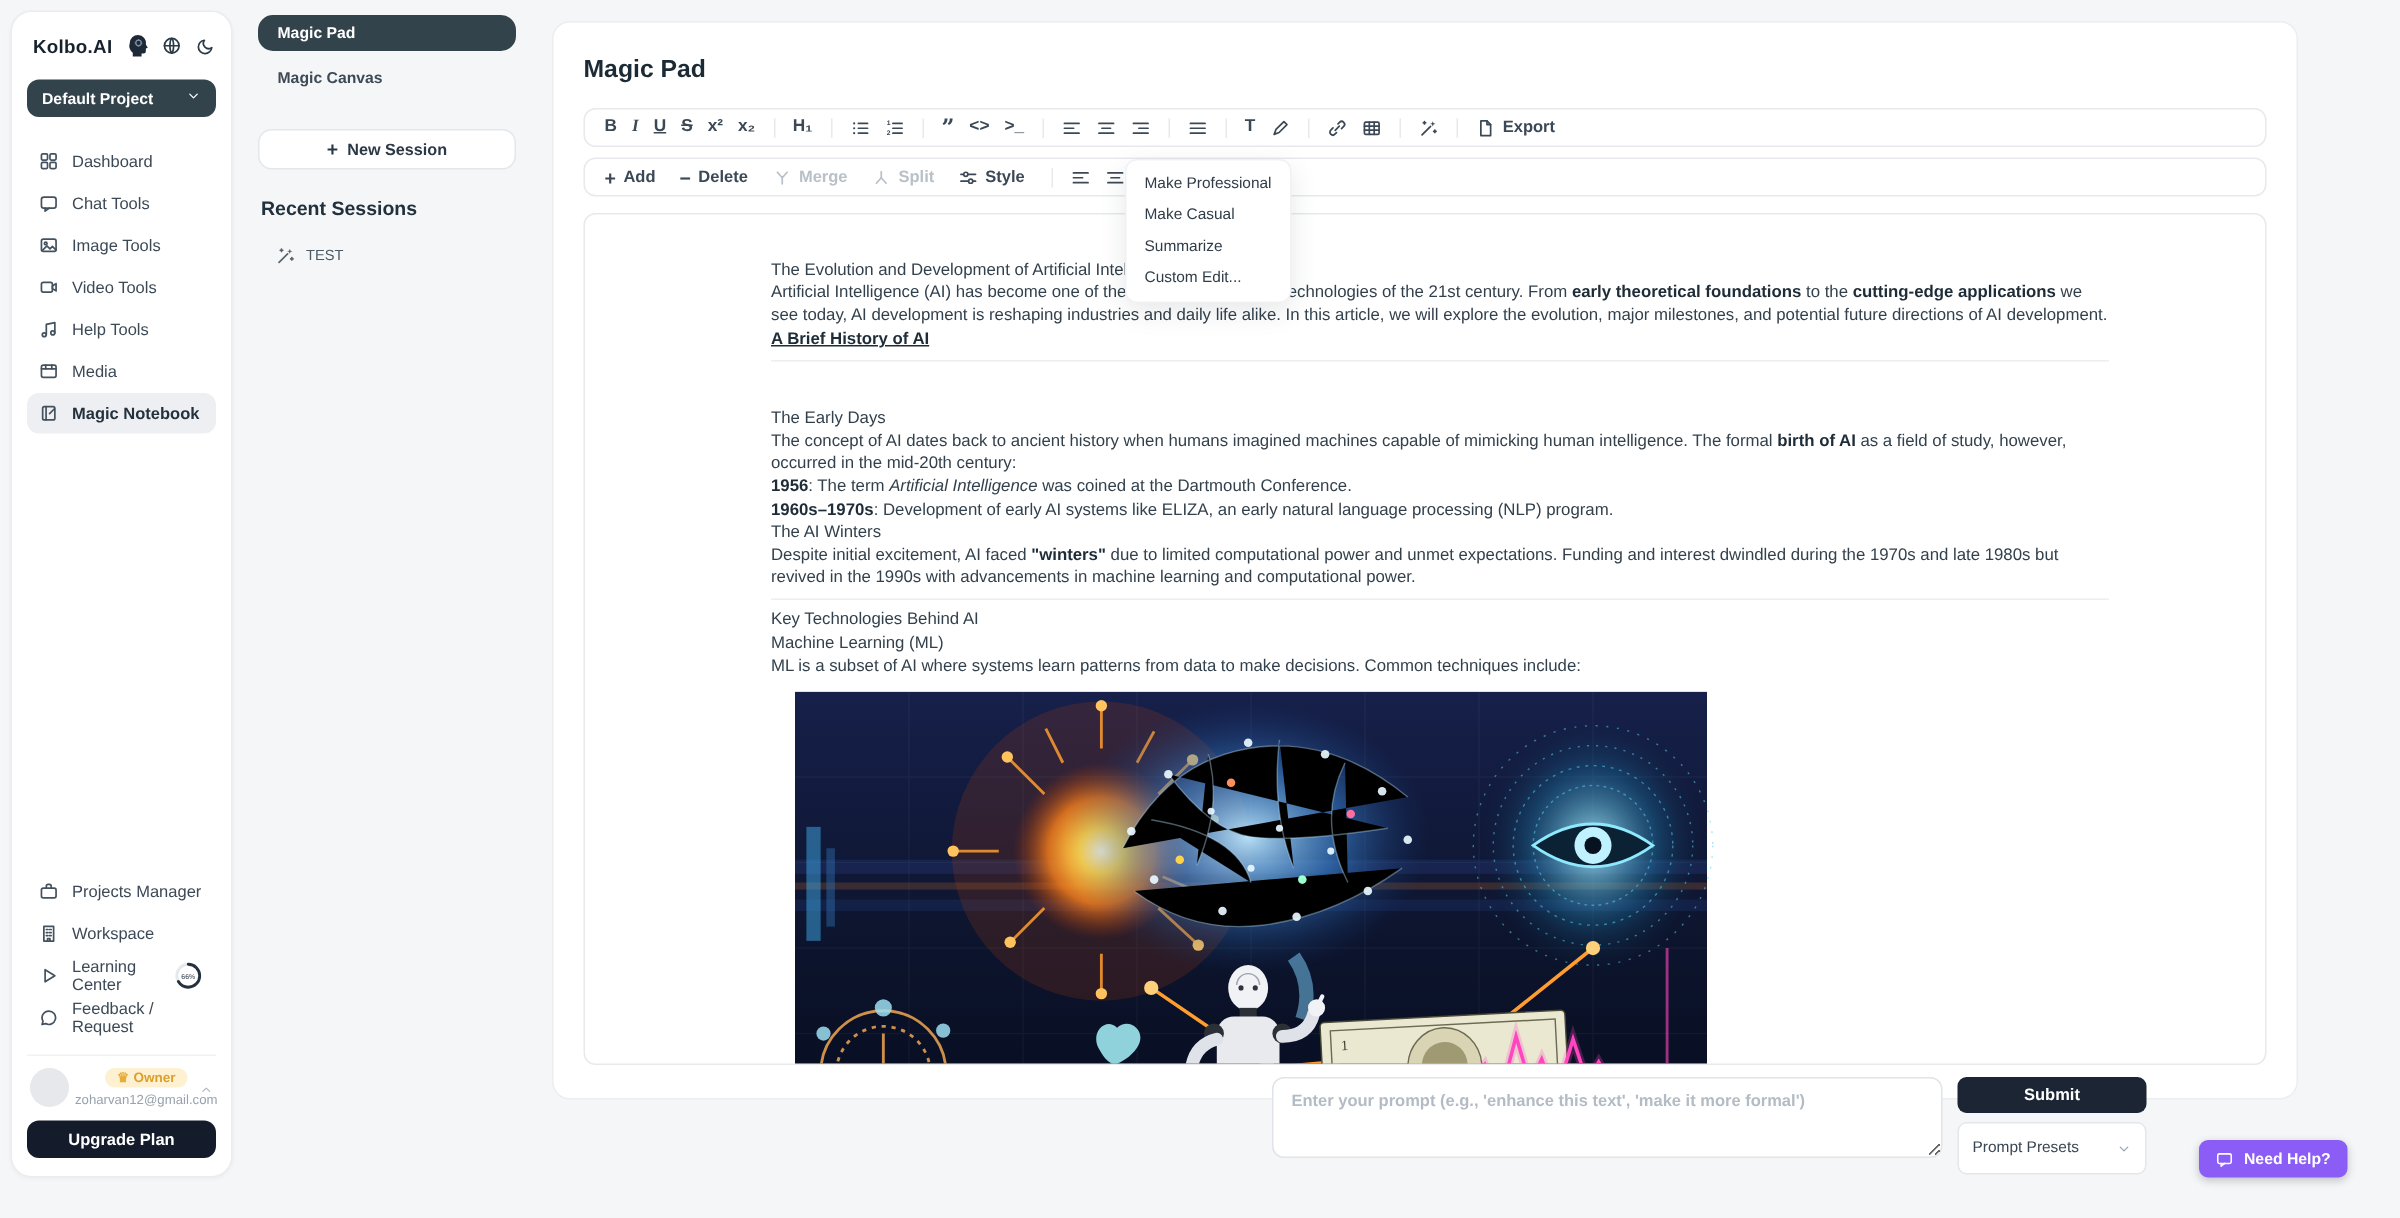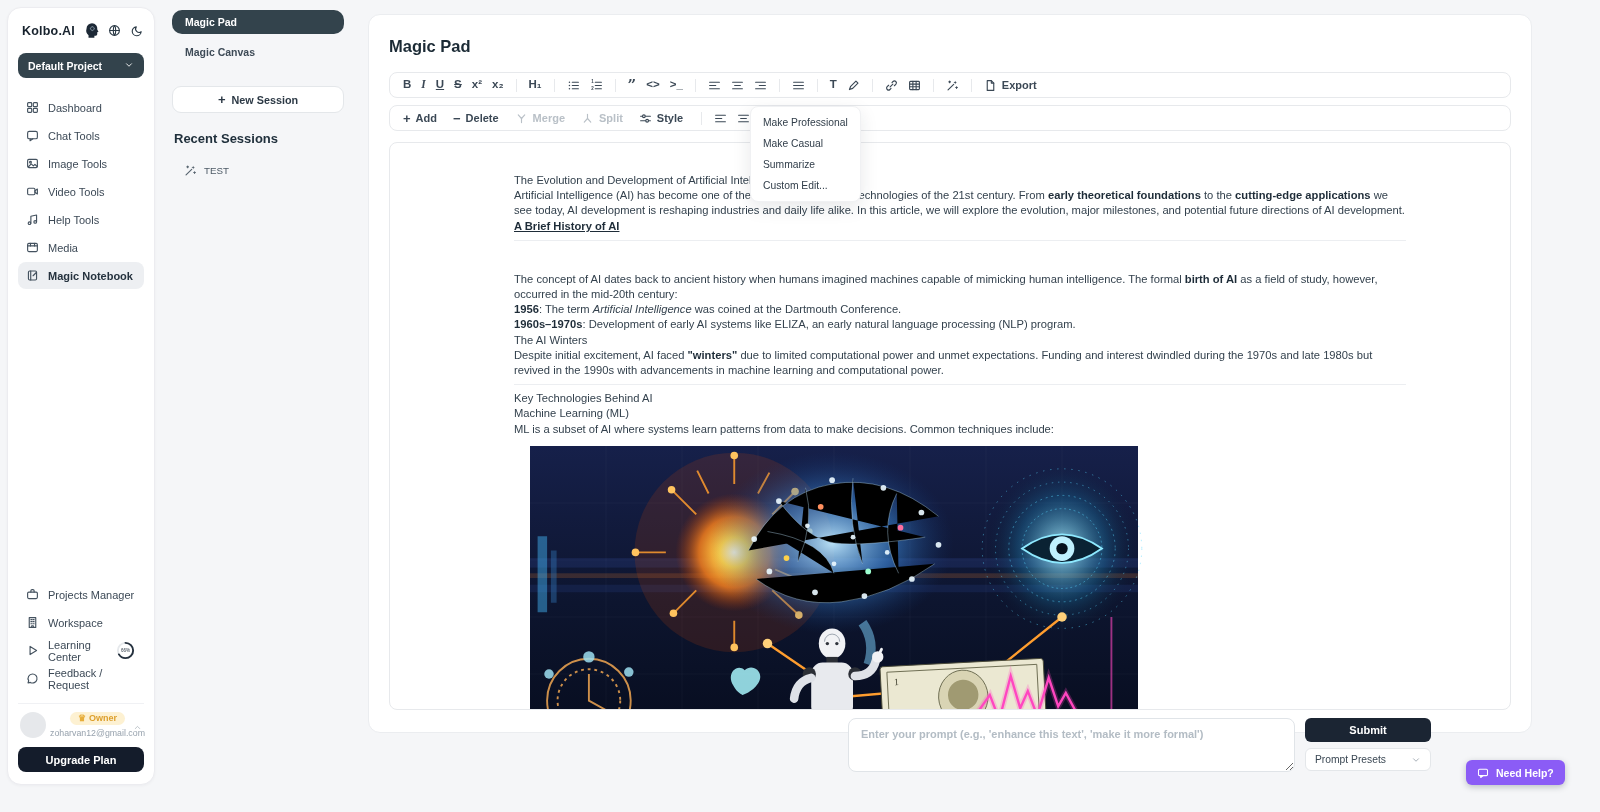--- a/index.html
+++ b/index.html
@@ -90,21 +90,21 @@
 
   
   .prompt-area{position:absolute;left:848px;top:718px;width:447px;height:54px;z-index:40;
                border:1px solid #e0e4e8;border-radius:8px;box-sizing:border-box;resize:both;
                padding:9px 12px;font-size:11px;color:#33414d;font-family:"Liberation Sans",sans-serif;
                background:#fff;outline:none;font-weight:bold;}
   .prompt-area::placeholder{color:#b3bcc4;}
   .submit-btn{position:absolute;left:1305px;top:718px;width:126px;height:24px;z-index:40;
               background:#1b2533;color:#fff;border:0;border-radius:6px;font-size:11px;
               font-weight:800;cursor:pointer;}
-  .presets{position:absolute;left:1305px;top:748px;width:126px;height:23px;z-index:40;background:#fff;
+  .presets{position:absolute;left:1305px;top:748px;width:126px;height:35px;z-index:40;background:#fff;
            border:1px solid #e4e7ea;border-radius:6px;box-sizing:border-box;display:flex;
            align-items:center;justify-content:space-between;padding:0 9px;font-size:10.3px;
            color:#3a4753;cursor:pointer;}
   .presets .ic{color:#9aa4ad;display:flex;}
   .help-btn{position:absolute;left:1466px;top:760px;height:25px;z-index:40;background:#8b5cf6;
             color:#fff;border:0;border-radius:6px;display:flex;align-items:center;gap:7px;
             padding:0 11px;font-size:10.5px;font-weight:800;cursor:pointer;
             box-shadow:0 2px 6px rgba(20,30,45,.25);}
   .help-btn .ic{display:flex;}
 </style>
@@ -540,20 +540,21 @@
           </span>
         </button>
       </div>
     <div class="doc">
       <div class="doc-inner" id="doc-inner">
           <p>The Evolution and Development of Artificial Intelligence</p>
           <p>Artificial Intelligence (AI) has become one of the most transformative technologies of the 21st century. From <b>early theoretical foundations</b> to the <b>cutting-edge applications</b> we see today, AI development is reshaping industries and daily life alike. In this article, we will explore the evolution, major milestones, and potential future directions of AI development.</p>
           <p><b><u>A Brief History of AI</u></b></p>
           <hr>
           <div class="spacer"></div>
+          <p>The Early Days</p>
           <p>The concept of AI dates back to ancient history when humans imagined machines capable of mimicking human intelligence. The formal <b>birth of AI</b> as a field of study, however, occurred in the mid-20th century:</p>
           <p><b>1956</b>: The term <i>Artificial Intelligence</i> was coined at the Dartmouth Conference.</p>
           <p><b>1960s–1970s</b>: Development of early AI systems like ELIZA, an early natural language processing (NLP) program.</p>
           <p>The AI Winters</p>
           <p>Despite initial excitement, AI faced <b>"winters"</b> due to limited computational power and unmet expectations. Funding and interest dwindled during the 1970s and late 1980s but revived in the 1990s with advancements in machine learning and computational power.</p>
           <hr>
           <p>Key Technologies Behind AI</p>
           <p>Machine Learning (ML)</p>
           <p>ML is a subset of AI where systems learn patterns from data to make decisions. Common techniques include:</p>
           <div class="art">

